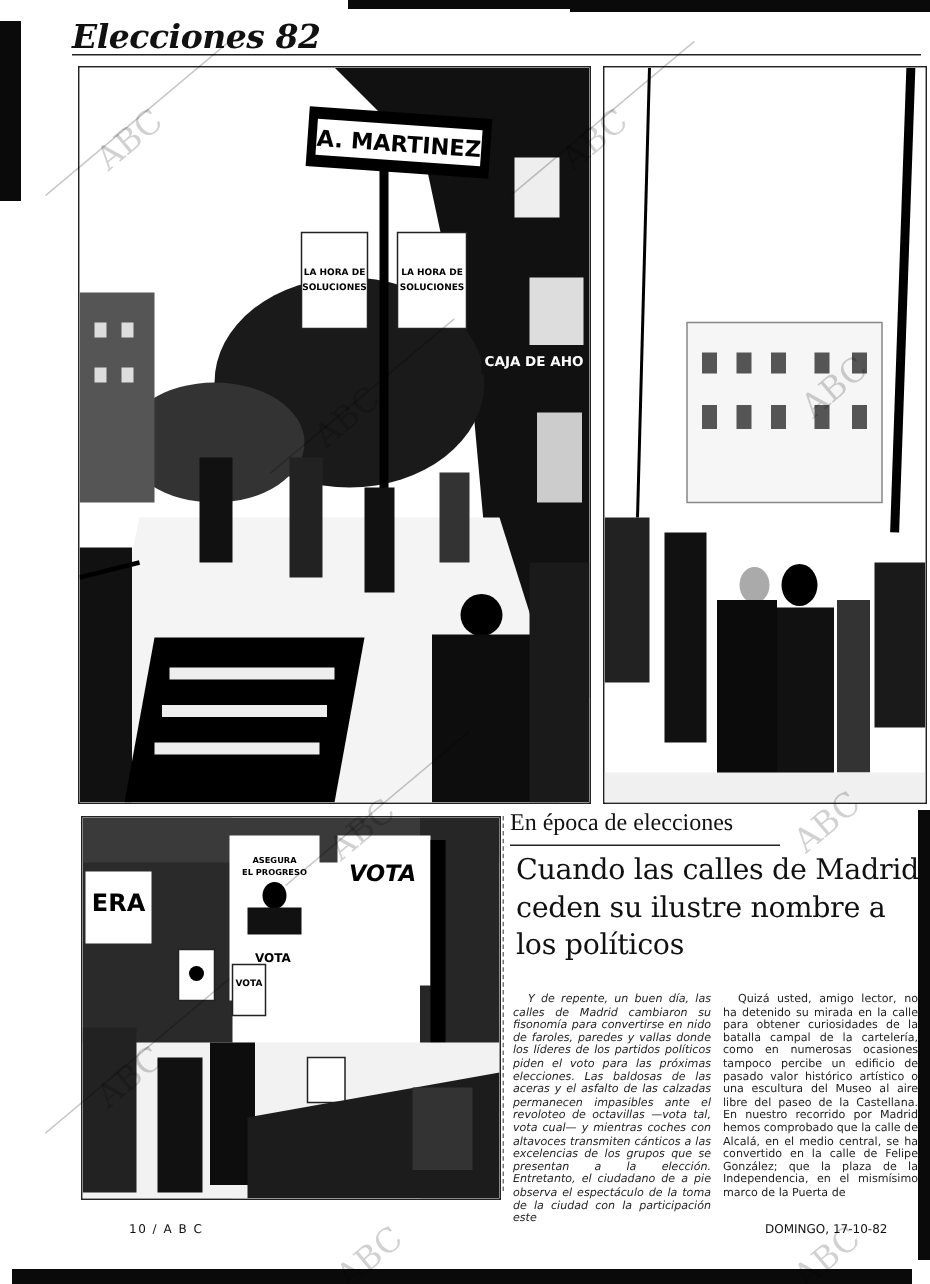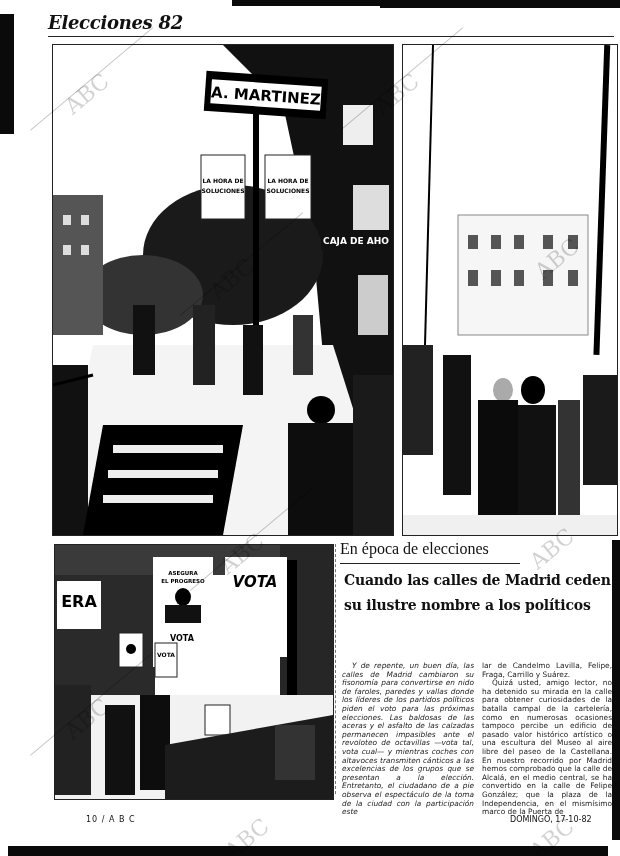--- a/index.html
+++ b/index.html
@@ -3,31 +3,31 @@
 <meta charset="utf-8">
 <style>
   html, body { margin:0; padding:0; }
   body { width:620px; height:856px; background:#ffffff; position:relative; overflow:hidden; font-family:"DejaVu Serif", serif; color:#111; }
   .abs { position:absolute; }
   .left-bar { left:0; top:14px; width:14px; height:120px; background:#0a0a0a; }
   .top-bar { left:232px; top:0; width:388px; height:6px; background:#0a0a0a; }
   .top-bar2 { left:380px; top:4px; width:240px; height:4px; background:#0a0a0a; }
   .bottom-bar { left:8px; top:846px; width:600px; height:10px; background:#0a0a0a; }
   .right-edge { left:612px; top:540px; width:8px; height:300px; background:#0a0a0a; }
-  .section-title { left:48px; top:12px; font-family:"DejaVu Serif", serif; font-style:italic; font-weight:bold; font-size:18px; letter-spacing:-0.3px; }
+  .section-title { left:48px; top:12px; font-family:"DejaVu Serif", serif; font-style:italic; font-weight:bold; font-size:22px; letter-spacing:-0.3px; }
   .section-rule { left:48px; top:36px; width:566px; height:1px; background:#222; }
   .photo { border:1px solid #222; overflow:hidden; background:#fff; }
   .p1 { left:52px; top:44px; width:340px; height:490px; }
   .p2 { left:402px; top:44px; width:214px; height:490px; }
   .p3 { left:54px; top:544px; width:278px; height:254px; }
   .photo svg { display:block; width:100%; height:100%; }
   .kicker { left:340px; top:540px; font-size:16px; font-family:Liberation Serif, serif;text-align:right; }
   .kicker-rule { left:340px; top:563px; width:180px; height:1px; background:#222; }
   .col-rule { left:335px; top:544px; width:1px; height:250px; border-left:1px dashed #777; }
-  .headline { left:344px; top:568px; width:270px; font-family:"DejaVu Serif", serif; font-weight:bold; font-size:14px; line-height:25px; letter-spacing:-0.2px; }
+  .headline { left:344px; top:568px; width:270px; font-family:"DejaVu Serif", serif; font-weight:normal; font-size:19px; line-height:25px; letter-spacing:-0.2px; }
   .body-col { font-family:"DejaVu Sans", sans-serif; font-size:7.4px; line-height:8.6px; color:#222; text-align:justify; }
   .bc1 { left:342px; top:662px; width:132px;font-style:italic; }
   .bc2 { left:482px; top:662px; width:130px; }
   .indent { text-indent:10px; }
   .footer-left { left:86px; top:815px; font-family:"DejaVu Sans", sans-serif; font-size:8px; letter-spacing:1px; }
   .footer-right { left:498px; top:815px; font-family:"DejaVu Sans", sans-serif; font-size:8px;padding-left:12px; }
   .wm { font-family:"DejaVu Serif", serif; font-size:22px; color:rgba(0,0,0,0.18); transform:rotate(-40deg); transform-origin:left top; pointer-events:none; }
   .wm-line { height:1px; background:rgba(0,0,0,0.22); transform:rotate(-40deg); transform-origin:left top; pointer-events:none; }
 </style>
 </head>
@@ -170,21 +170,20 @@
 
 <div class="abs col-rule"></div>
 <div class="abs kicker">En época de elecciones</div>
 <div class="abs kicker-rule"></div>
 <div class="abs headline">Cuando las calles de Madrid ceden su ilustre nombre a los políticos</div>
 
 <div class="abs body-col bc1">
   <p class="indent" style="margin:0">Y de repente, un buen día, las calles de Madrid cambiaron su fisonomía para convertirse en nido de faroles, paredes y vallas donde los líderes de los partidos políticos piden el voto para las próximas elecciones. Las baldosas de las aceras y el asfalto de las calzadas permanecen impasibles ante el revoloteo de octavillas —vota tal, vota cual— y mientras coches con altavoces transmiten cánticos a las excelencias de los grupos que se presentan a la elección. Entretanto, el ciudadano de a pie observa el espectáculo de la toma de la ciudad con la participación este</p>
 </div>
 <div class="abs body-col bc2">
-  <p style="margin:0">lar de Candelmo Lavilla, Felipe, Fraga, Carrillo y Suárez.</p>
   <p class="indent" style="margin:0">Quizá usted, amigo lector, no ha detenido su mirada en la calle para obtener curiosidades de la batalla campal de la cartelería, como en numerosas ocasiones tampoco percibe un edificio de pasado valor histórico artístico o una escultura del Museo al aire libre del paseo de la Castellana. En nuestro recorrido por Madrid hemos comprobado que la calle de Alcalá, en el medio central, se ha convertido en la calle de Felipe González; que la plaza de la Independencia, en el mismísimo marco de la Puerta de</p>
 </div>
 
 <div class="abs footer-left">10 / A B C</div>
 <div class="abs footer-right">DOMINGO, 17-10-82</div>
 
 <div class="abs wm" style="left:60px;top:100px;">ABC</div>
 <div class="abs wm-line" style="left:30px;top:130px;width:160px;"></div>
 <div class="abs wm" style="left:370px;top:100px;">ABC</div>
 <div class="abs wm-line" style="left:340px;top:130px;width:160px;"></div>

